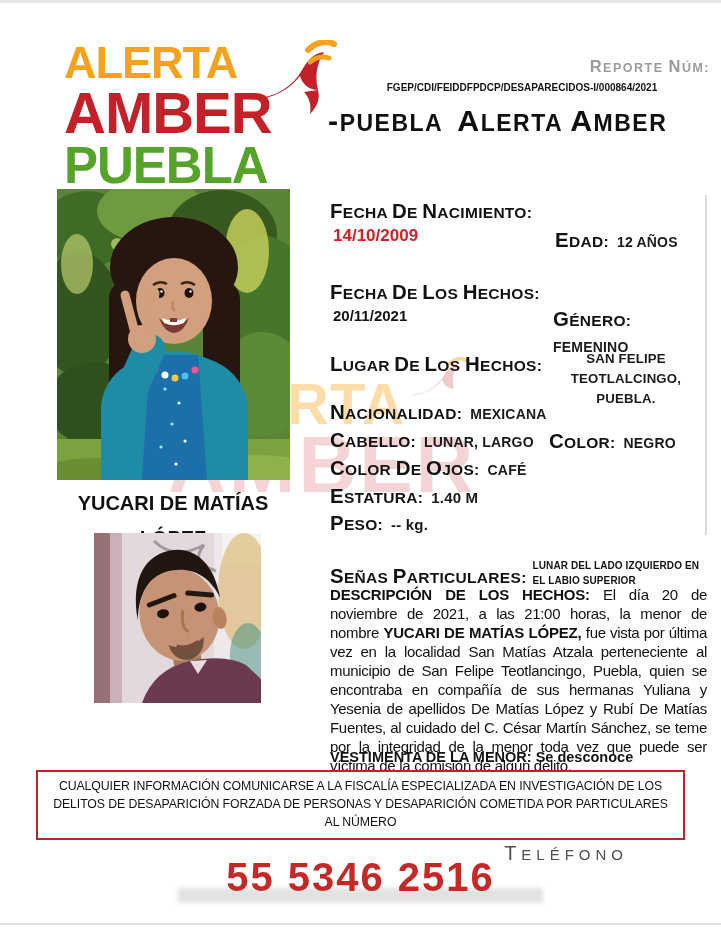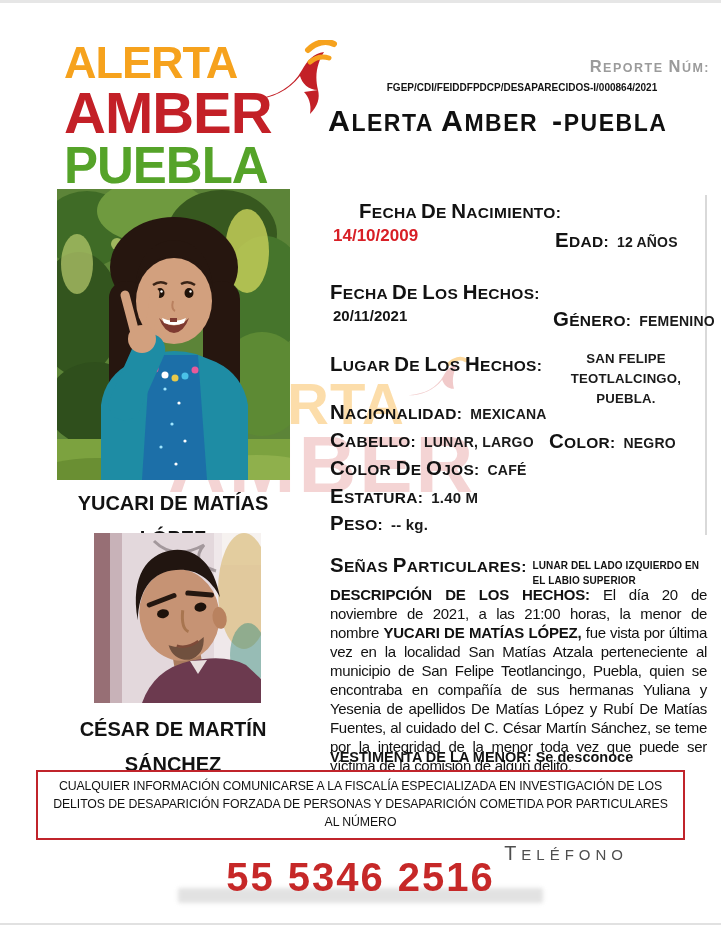--- a/index.html
+++ b/index.html
@@ -40,37 +40,37 @@
   .photo-man  { left:94px; top:533px; width:167px; height:170px; }
   .caption { left:68px; width:210px; text-align:center; font-weight:bold; font-size:20px; line-height:35px; color:#121212; }
   .caption.girl { top:486px; }
   .caption.man  { top:712px; }
 
   
   .flabel { font-weight:bold; color:#121212; font-size:15.5px; letter-spacing:.3px; white-space:nowrap; }
   .fvalue { font-weight:bold; color:#1a1a1a; font-size:14px; letter-spacing:.2px; }
   .frow { display:flex; align-items:baseline; gap:8px; }
 
-  .f-birth-label    { left:330px; top:199px;margin-left:29px; }
+  .f-birth-label    { left:330px; top:199px; }
   .f-birth-value    { left:333px; top:226px; font-size:17px; font-weight:bold; color:#D81F26; }
   .f-age            { left:555px; top:228px; }
   .f-incident-label { left:330px; top:280px; }
   .f-incident-value { left:333px; top:307px; font-size:15px; font-weight:bold; color:#141414; }
-  .f-gender         { left:553px; top:307px; }
+  .f-gender         { left:553px; top:307px;flex-direction:column; }
   .f-place-label    { left:330px; top:352px; }
   .f-place-value    { left:544px; top:349px; width:164px; text-align:center; font-size:13.2px; line-height:1.5; }
   .f-nat            { left:330px; top:400px; }
   .f-hair           { left:330px; top:428px; }
   .f-haircolor      { left:549px; top:429px; }
   .f-eyes           { left:330px; top:456px; }
   .f-height         { left:330px; top:484px; }
   .f-weight         { left:330px; top:511px; }
 
   
-  .senas { left:330px; top:553px; width:380px; display:flex; gap:6px; align-items:flex-start; }
+  .senas { left:330px; top:553px; width:380px; display:flex; gap:6px; align-items:flex-end; }
   .senas .flabel { font-size:15.5px; }
   .senas-value { width:195px; font-size:10px; font-weight:bold; line-height:1.5; margin-top:5px; color:#121212; letter-spacing:.1px; }
 
   .description { left:330px; top:585px; width:377px; font-size:15px; line-height:19px; letter-spacing:-0.3px; text-align:justify; color:#111; }
   .description b { letter-spacing:-0.2px; }
 
   .clothing { left:330px; top:749px; font-size:14.5px; font-weight:bold; color:#121212; }
 
   
   .contact-box { left:36px; top:770px; width:649px; height:70px; border:2.5px solid #C0242B; padding:6px 8px 0; text-align:center; background:#fff; }
@@ -106,22 +106,22 @@
   <svg class="z logo-swoosh" viewBox="0 0 92 76">
     <path d="M2,60 C28,58 46,48 56,30 C61,21 68,13 78,12 C72,22 68,34 72,50 C62,50 56,43 54,36 C42,52 22,60 2,60 Z" fill="#C32027"></path>
     <path d="M72,50 C74,58 72,66 64,74 C66,64 62,56 58,52 Z" fill="#C32027"></path>
     <path d="M62,10 C70,2 80,0 88,4" stroke="#F6A21D" stroke-width="6" fill="none" stroke-linecap="round"></path>
     <path d="M64,22 C70,17 77,16 83,18" stroke="#F6A21D" stroke-width="5" fill="none" stroke-linecap="round"></path>
   </svg>
 
   <div class="z report-label fx-smallcaps"><span class="cap">R</span>EPORTE <span class="cap">N</span>ÚM:</div>
   <div class="z report-number">FGEP/CDI/FEIDDFPDCP/DESAPARECIDOS-I/000864/2021</div>
   <div class="z main-title">
+    <span class="fx-smallcaps"><span class="cap">-</span>PUEBLA</span>
     <span class="fx-smallcaps"><span class="cap">A</span>LERTA <span class="cap">A</span>MBER</span>
-    <span class="fx-smallcaps"><span class="cap">-</span>PUEBLA</span>
   </div>
 
   <svg class="z photo photo-girl" viewBox="0 0 233 291">
     <rect width="233" height="291" fill="#5c8438"></rect>
     <ellipse cx="30" cy="40" rx="45" ry="38" fill="#3f6b26"></ellipse>
     <ellipse cx="95" cy="22" rx="55" ry="32" fill="#6f9a3f"></ellipse>
     <ellipse cx="165" cy="45" rx="55" ry="44" fill="#37581f"></ellipse>
     <ellipse cx="208" cy="105" rx="42" ry="58" fill="#46752c"></ellipse>
     <ellipse cx="22" cy="125" rx="42" ry="62" fill="#33551e"></ellipse>
     <ellipse cx="205" cy="195" rx="45" ry="52" fill="#5d8a34"></ellipse>
@@ -191,21 +191,20 @@
       <path d="M98,62 L121,68" stroke="#241710" stroke-width="5" stroke-linecap="round"></path>
       <ellipse cx="70" cy="78" rx="6" ry="4.5" fill="#1d120b"></ellipse>
       <ellipse cx="108" cy="78" rx="6" ry="4.5" fill="#1d120b"></ellipse>
       <path d="M90,78 Q85,96 92,100" stroke="#a8754f" stroke-width="3" fill="none"></path>
       <path d="M70,110 Q88,120 106,108 Q104,126 88,128 Q72,126 70,110 Z" fill="#2a1a12" opacity=".55"></path>
       <path d="M78,112 Q88,117 100,111" stroke="#7d4a38" stroke-width="2.5" fill="none"></path>
     </g>
     <path d="M48,170 Q60,136 96,128 Q132,121 152,132 L167,146 L167,170 Z" fill="#6c3a4f"></path>
     <path d="M96,128 L104,141 L113,127 Z" fill="#e8dede"></path>
   </svg>
-  <div class="z caption man">CÉSAR DE MARTÍN SÁNCHEZ</div>
 
   <div class="z flabel fx-smallcaps f-birth-label"><span class="cap">F</span>ECHA <span class="cap">D</span>E <span class="cap">N</span>ACIMIENTO:</div>
   <div class="z f-birth-value">14/10/2009</div>
 
   <div class="z frow f-age">
     <span class="flabel fx-smallcaps"><span class="cap">E</span>DAD:</span>
     <span class="fvalue">12 AÑOS</span>
   </div>
 
   <div class="z flabel fx-smallcaps f-incident-label"><span class="cap">F</span>ECHA <span class="cap">D</span>E <span class="cap">L</span>OS <span class="cap">H</span>ECHOS:</div>

